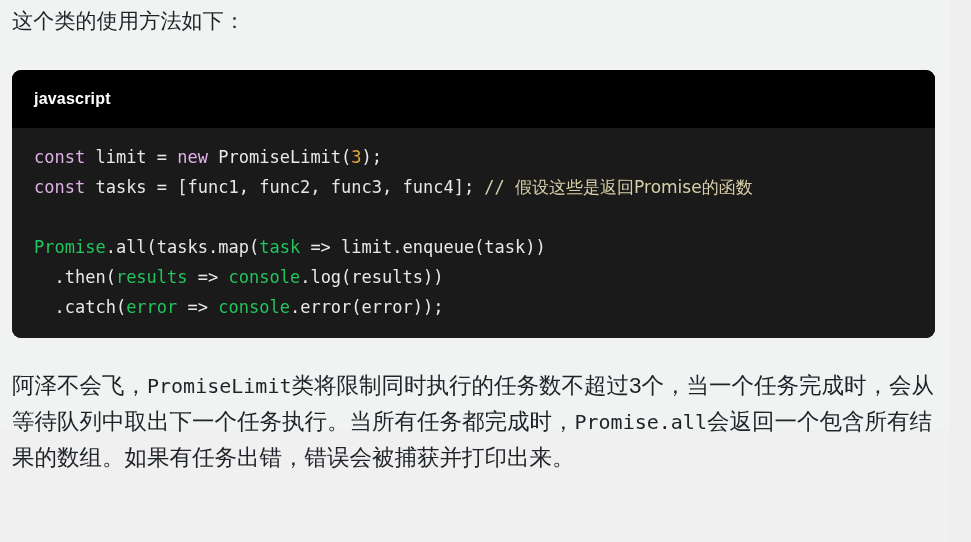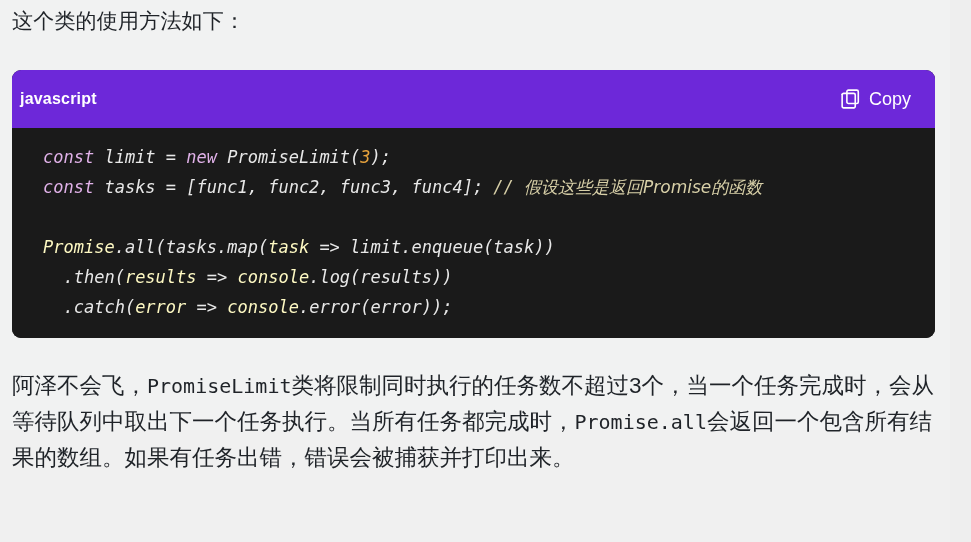--- a/index.html
+++ b/index.html
@@ -48,25 +48,25 @@
     position: absolute;
     left: 12px;
     top: 70px;
     width: 923px;
     border-radius: 9px;
     overflow: hidden;
     background: #1a1a1a;
   }
   .code-header {
     height: 58px;
-    background: #6d28d9;
+    background: #000000;
     display: flex;
     align-items: center;
     justify-content: space-between;
-    padding: 0 18px 0 8px;
+    padding: 0 18px 0 22px;
     box-sizing: border-box;
   }
   .code-lang {
     color: #ffffff;
     font-size: 16px;
     font-weight: bold;
     letter-spacing: 0.2px;
   }
   .copy-btn {
     display: flex;
@@ -86,29 +86,28 @@
   .code-body {
     background: #1a1a1a;
     padding: 14px 0 16px 0;
     font-family: "DejaVu Sans Mono", "Liberation Mono", monospace;
     font-size: 17px;
     line-height: 30px;
     white-space: pre;
     color: #e6e6e6;
   }
   .code-line {
-    padding: 0 31px;
+    padding: 0 22px;
     min-height: 30px;
-    font-style: italic;
   }
 
   
   .t-kw   { color: #e0b1e8; }
   .t-num  { color: #e8a33d; }
-  .t-fn   { color: #fef9c3; }
+  .t-fn   { color: #22c55e; }
   .t-plain{ color: #e8e8e8; }
   .t-com  { color: #d8d0a8; }
   .t-comcjk { color: #d8d0a8; font-family: "DejaVu Sans", sans-serif; margin-top: 38px; }
 
   
   .body-text {
     position: absolute;
     left: 12px;
     top: 368px;
     width: 930px;
@@ -138,30 +137,20 @@
 
 <div class="page">
 
   <div class="intro">这个类的使用方法如下：</div>
 
   <div class="codeblock">
 
     <div class="code-header">
       <span class="code-lang">javascript</span>
 
-      <span class="copy-btn">
-        <span class="copy-icon">
-          <svg class="copy-icon" viewBox="0 0 20 21" fill="none" xmlns="http://www.w3.org/2000/svg">
-            <rect x="6.2" y="1.2" width="12" height="14" rx="1.6" stroke="#ffffff" stroke-width="1.7"></rect>
-            <path d="M13.4 19.8H2.8a1.6 1.6 0 0 1-1.6-1.6V5.6" stroke="#ffffff" stroke-width="1.7" stroke-linecap="round"></path>
-            <path d="M1.2 6.2 A1.6 1.6 0 0 1 2.8 4.6 H13.4 A1.6 1.6 0 0 1 15 6.2 V18.2 A1.6 1.6 0 0 1 13.4 19.8" stroke="#ffffff" stroke-width="1.7" fill="none"></path>
-          </svg>
-        </span>
-        <span>Copy</span>
-      </span>
     </div>
 
     <div class="code-body" id="code-body"><div class="code-line"><span class="t-kw">const</span><span class="t-plain"> limit = </span><span class="t-kw">new</span><span class="t-plain"> PromiseLimit(</span><span class="t-num">3</span><span class="t-plain">);</span></div><div class="code-line"><span class="t-kw">const</span><span class="t-plain"> tasks = [func1, func2, func3, func4]; </span><span class="t-com">// </span><span class="t-comcjk">假设这些是返回Promise的函数</span></div><div class="code-line">&nbsp;</div><div class="code-line"><span class="t-fn">Promise</span><span class="t-plain">.all(tasks.map(</span><span class="t-fn">task</span><span class="t-plain"> =&gt; limit.enqueue(task))</span></div><div class="code-line"><span class="t-plain">  .then(</span><span class="t-fn">results</span><span class="t-plain"> =&gt; </span><span class="t-fn">console</span><span class="t-plain">.log(results))</span></div><div class="code-line"><span class="t-plain">  .catch(</span><span class="t-fn">error</span><span class="t-plain"> =&gt; </span><span class="t-fn">console</span><span class="t-plain">.error(error));</span></div></div>
   </div>
 
   <div class="body-text" id="body-text"><span>阿泽不会飞，</span><span class="mono-inline">PromiseLimit</span><span>类将限制同时执行的任务数不超过3个，当一个任务完成时，会从等待队列中取出下一个任务执行。当所有任务都完成时，</span><span class="mono-inline">Promise.all</span><span>会返回一个包含所有结果的数组。如果有任务出错，错误会被捕获并打印出来。</span></div>
 
 </div>
 
 <div class="page-gutter"></div>

